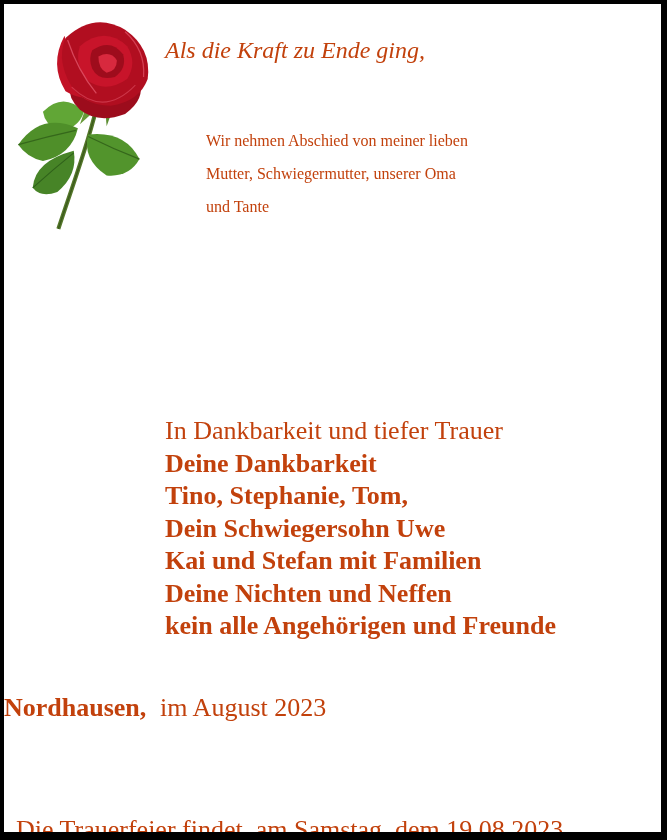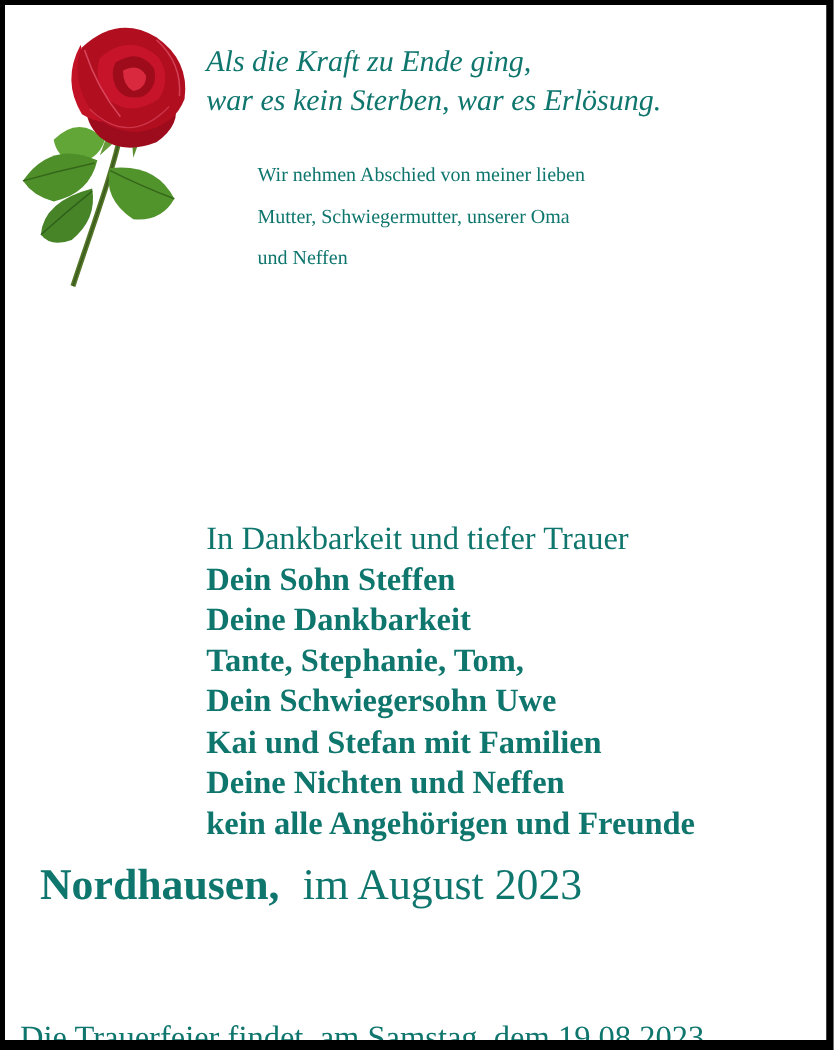--- a/index.html
+++ b/index.html
@@ -11,21 +11,21 @@
     position: relative;
     width: 667px;
     height: 840px;
     box-sizing: border-box;
     background: #ffffff;
     border-style: solid;
     border-color: #000000;
     border-width: 4px 6px 8px 4px;
     overflow: hidden;
     font-family: "Liberation Serif", "DejaVu Serif", serif;
-    color: #0f766e;
+    color: #c2410c;
   }
   .abs { position: absolute; }
 
   .rose-wrap {
     left: 2px;
     top: 0px;
     width: 154px;
     height: 228px;
   }
   .rose-wrap svg { width: 100%; height: 100%; display: block; }
@@ -71,23 +71,23 @@
   .mourners {
     left: 161px;
     top: 411px;
     font-size: 26px;
     line-height: 32.5px;
     white-space: nowrap;
   }
   .mourners .bold-line { font-weight: bold; }
 
   .place-line {
-    left: 28px;
+    left: 0;
     top: 688px;
-    font-size: 35px;
+    font-size: 26px;
     line-height: 32px;
     white-space: nowrap;
   }
   .place-line .city { font-weight: bold; }
   .place-line .when { margin-left: 0.28em; }
 
   .funeral {
     left: 12px;
     top: 746px;
     font-size: 26px;
@@ -124,36 +124,34 @@
       <path d="M84 44 Q102 32 114 48 Q118 62 106 70 Q90 74 84 62 Q80 52 84 44 Z" fill="#9e0c1c"></path>
       <path d="M90 50 Q102 44 108 54 Q108 64 98 66 Q90 62 90 50 Z" fill="#d8293e"></path>
       <path d="M60 34 Q70 64 88 86" stroke="#e2556a" stroke-width="1.2" fill="none" opacity="0.8"></path>
       <path d="M116 26 Q136 44 134 70" stroke="#e2556a" stroke-width="1.2" fill="none" opacity="0.7"></path>
       <path d="M64 80 Q95 110 126 78" stroke="#e2556a" stroke-width="1" fill="none" opacity="0.55"></path>
     </svg>
   </div>
 
   <div class="abs quote">
     <div>Als die Kraft zu Ende ging,</div>
-    <div>war es kein Sterben, war es Erlösung.</div>
   </div>
 
   <div class="abs intro">
     <div>Wir nehmen Abschied von meiner lieben</div>
     <div>Mutter, Schwiegermutter, unserer Oma</div>
-    <div>und Neffen</div>
+    <div>und Tante</div>
   </div>
 
 
 
   <div class="abs mourners">
     <div>In Dankbarkeit und tiefer Trauer</div>
-    <div class="bold-line">Dein Sohn Steffen</div>
     <div class="bold-line">Deine Dankbarkeit</div>
-    <div class="bold-line">Tante, Stephanie, Tom,</div>
+    <div class="bold-line">Tino, Stephanie, Tom,</div>
     <div class="bold-line">Dein Schwiegersohn Uwe</div>
     <div class="bold-line">Kai und Stefan mit Familien</div>
     <div class="bold-line">Deine Nichten und Neffen</div>
     <div class="bold-line">kein alle Angehörigen und Freunde</div>
   </div>
 
   <div class="abs place-line">
     <span class="city">Nordhausen,</span>
     <span class="when">im August 2023</span>
   </div>

